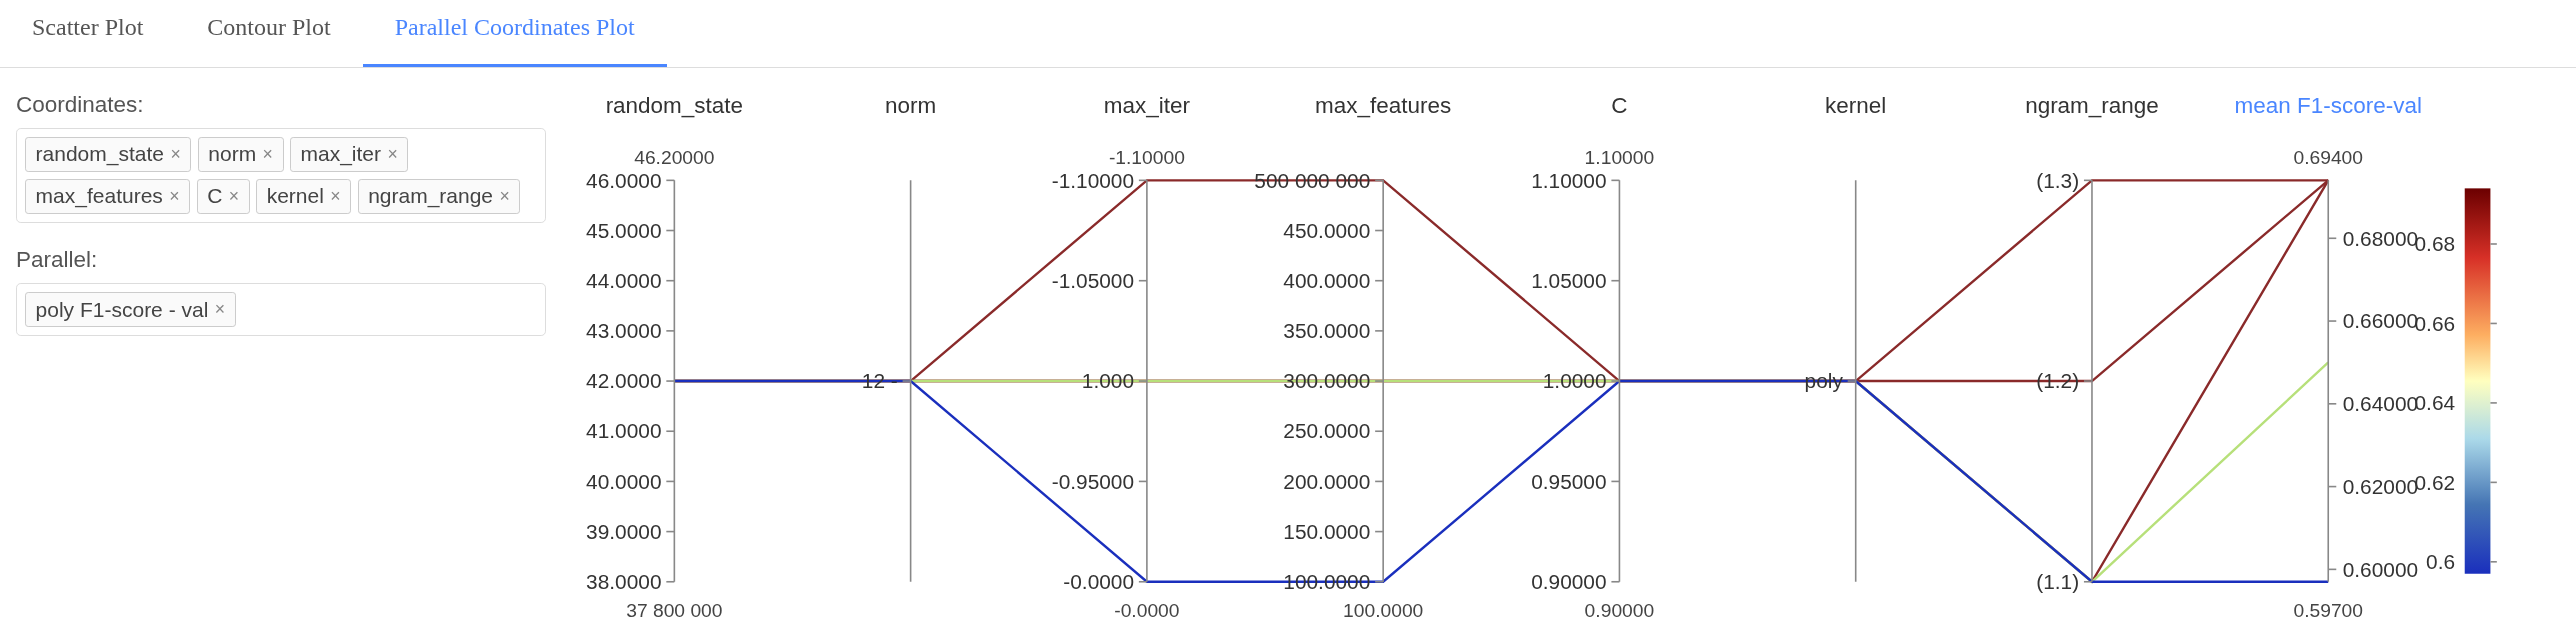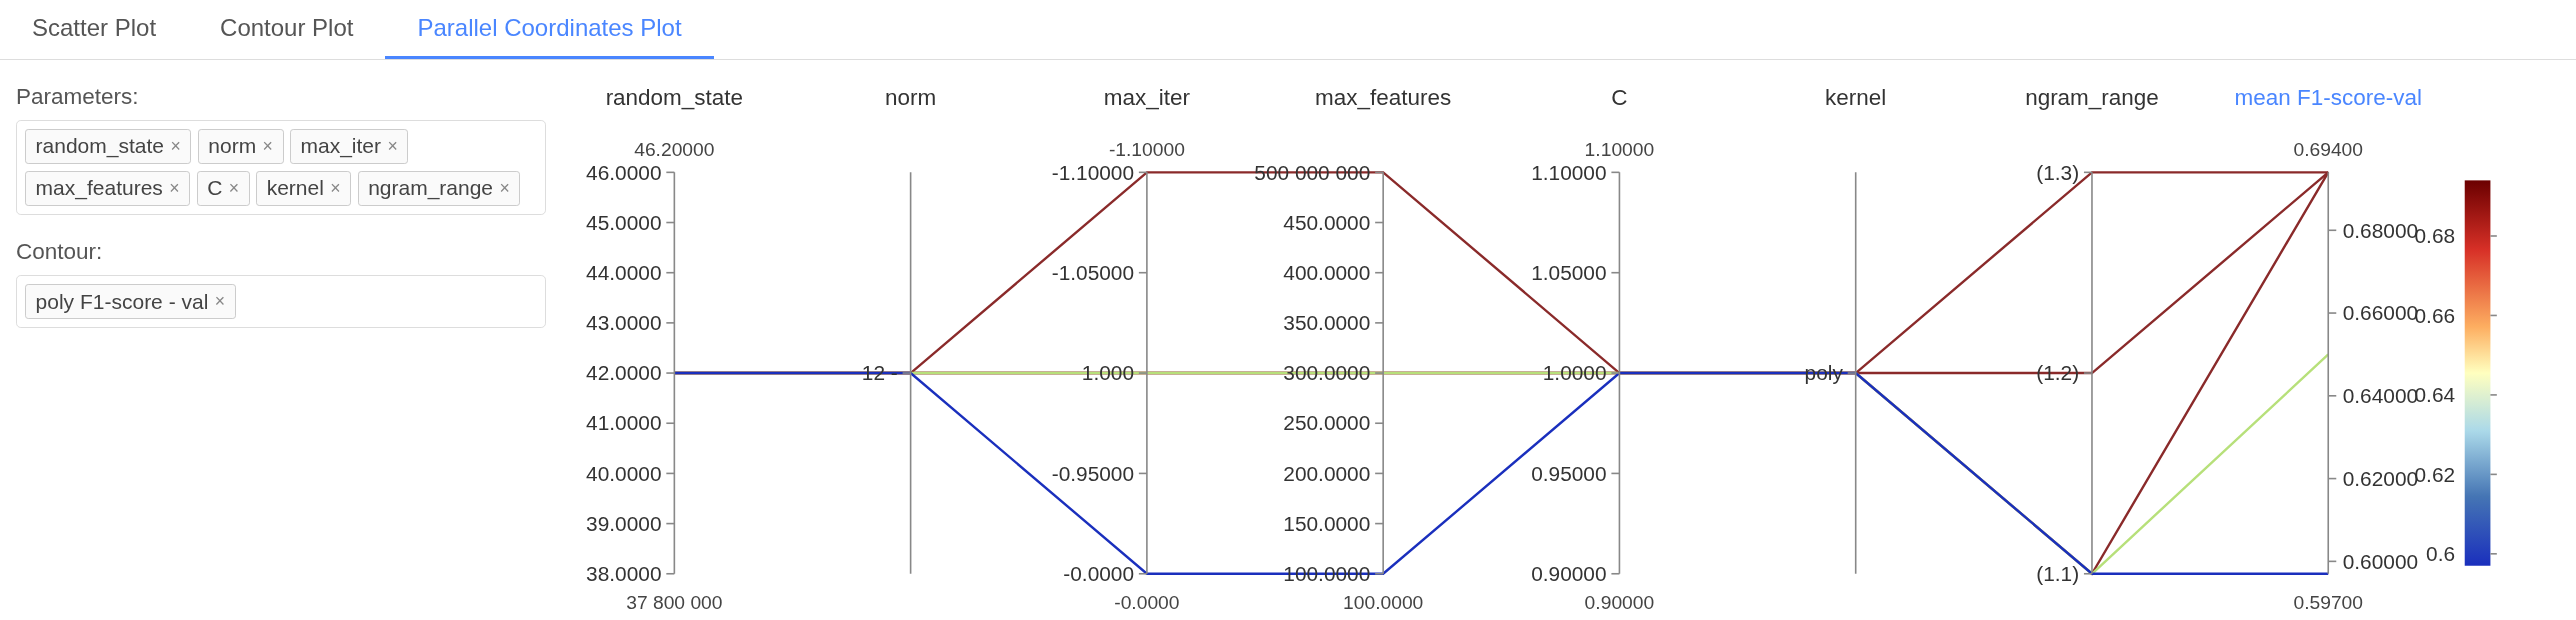--- a/index.html
+++ b/index.html
@@ -10,22 +10,22 @@
     font-size: 22.5px;
     color: #333;
     background: #fff;
     width: 2576px;
     height: 621px;
     overflow: hidden;
   }
   .tabs {
     display: flex;
     border-bottom: 0.8px solid #ddd;
-    height: 60px;
-    align-items: flex-end;
+    height: 68px;
+    font-family: Liberation Serif, serif;
   }
   .tab {
     padding: 14.4px 32px;
     font-size: 24px;
     color: #555;
     cursor: pointer;
     border-bottom: 3.2px solid transparent;
   }
   .tab.active {
     color: #4a86ff;
@@ -90,21 +90,21 @@
 <body>
 
 <div class="tabs">
   <div class="tab">Scatter Plot</div>
   <div class="tab">Contour Plot</div>
   <div class="tab active">Parallel Coordinates Plot</div>
 </div>
 
 <div class="body">
   <div class="sidebar">
-    <div class="section-label">Parameters:</div>
+    <div class="section-label">Coordinates:</div>
     <div class="chipbox" id="param-chips">
         <span class="chip">
           <span>random_state</span>
           <span class="chip-x">×</span>
         </span>
         <span class="chip">
           <span>norm</span>
           <span class="chip-x">×</span>
         </span>
         <span class="chip">
@@ -121,21 +121,21 @@
         </span>
         <span class="chip">
           <span>kernel</span>
           <span class="chip-x">×</span>
         </span>
         <span class="chip">
           <span>ngram_range</span>
           <span class="chip-x">×</span>
         </span>
       </div>
-    <div class="section-label">Contour:</div>
+    <div class="section-label">Parallel:</div>
     <div class="chipbox" id="metric-chips">
         <span class="chip">
           <span>poly F1-score - val</span>
           <span class="chip-x">×</span>
         </span>
       </div>
   </div>
 
   <div class="plot-area">
     <svg id="pcplot" width="1959" height="562" viewBox="0 0 2440 700" style="font-size:28px">

